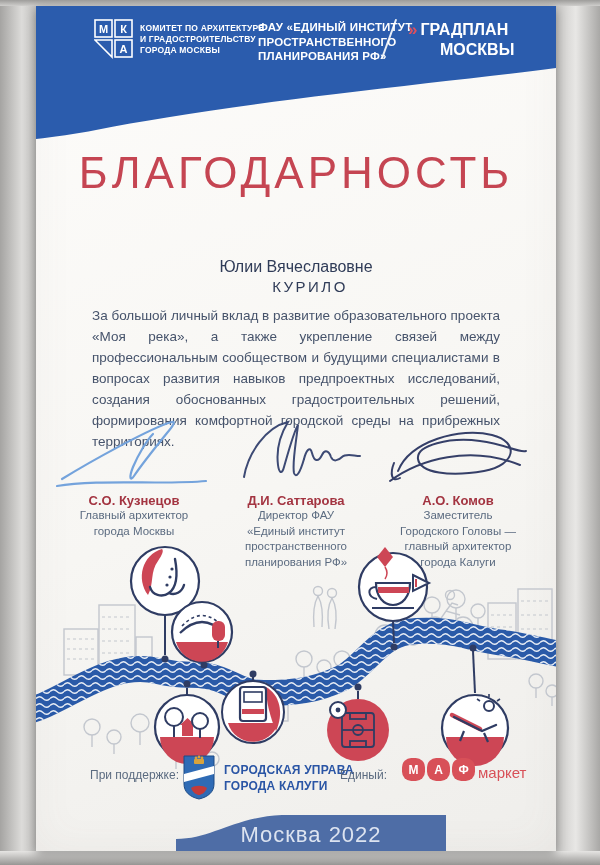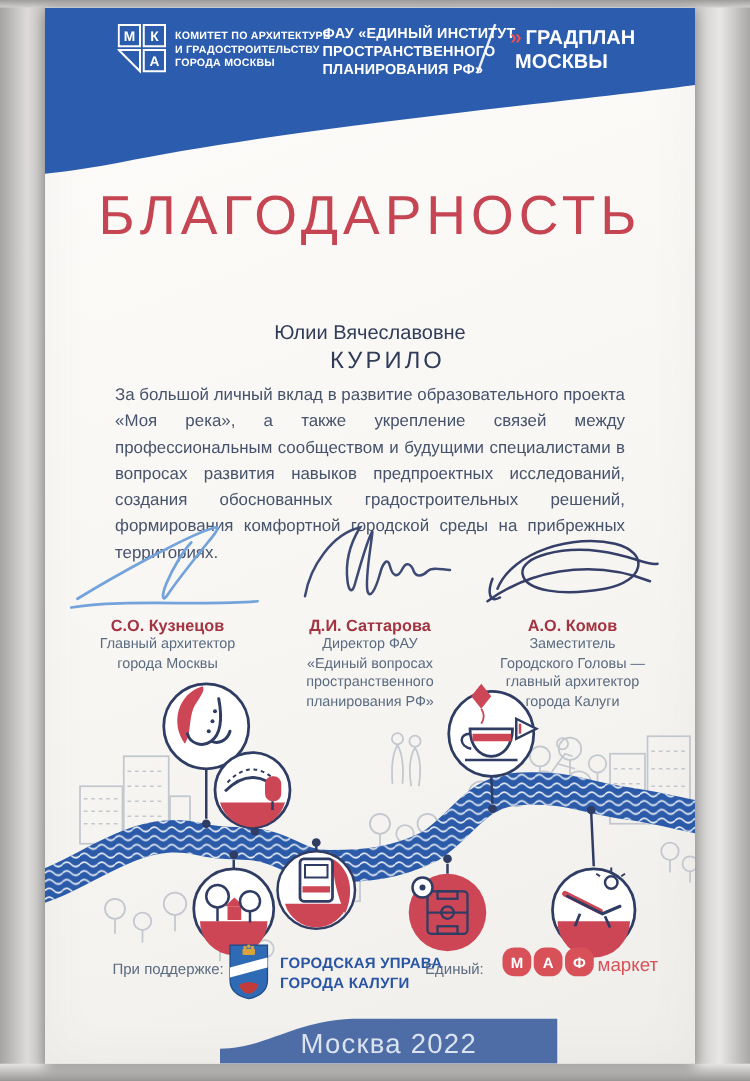--- a/index.html
+++ b/index.html
@@ -23,36 +23,36 @@
 
   
   .hdr-svg{position:absolute;top:0;left:0;}
   .hdr-item{position:absolute;color:#fff;}
   .mka-wrap{top:13px;left:58px;}
   .committee{top:17px;left:104px;font-size:8.5px;font-weight:700;line-height:1.32;letter-spacing:.2px;}
   .institute{top:14px;left:222px;font-size:11.5px;font-weight:700;line-height:1.28;letter-spacing:.2px;}
   .hdr-slash{top:12px;left:352px;width:2px;height:42px;background:rgba(255,255,255,.9);transform:rotate(20deg);}
   .gradplan{top:14px;left:372px;font-size:16px;font-weight:700;line-height:1.2;}
   .gradplan .chev{color:#e2505c;margin-right:3px;font-size:17px;}
-  .gradplan .l2{margin-left:4px;}
+  .gradplan .l2{margin-left:32px;}
 
   .title{
     position:absolute;top:142px;left:0;right:0;text-align:center;
     font-size:44px;letter-spacing:4px;color:#c54552;font-weight:400;
   }
 
   .dedication{
     position:absolute;top:205px;left:56px;width:408px;
     font-size:13.5px;line-height:1.5;color:#46536b;text-align:justify;
   }
   .dedication b{color:#2e3a55;}
 
   .recipient{position:absolute;top:252px;left:0;right:0;text-align:center;color:#303c58;}
   .recipient .r1{font-size:16px;}
-  .recipient .r2{font-size:19px;letter-spacing:2.5px;margin-top:2px;padding-left:28px;}
+  .recipient .r2{font-size:15px;letter-spacing:2.5px;margin-top:2px;padding-left:28px;}
 
   .bodytxt{
     position:absolute;top:300px;left:56px;width:408px;
     font-size:13.5px;line-height:1.55;color:#46536b;text-align:justify;
   }
 
   .sigs{position:absolute;top:409px;left:0;width:520px;display:flex;justify-content:space-between;padding:0 18px;box-sizing:border-box;}
   .sig-col{width:160px;text-align:center;}
   .sig-col svg{display:block;margin:0 auto;}
   .sig-name{font-size:13px;font-weight:700;color:#a33441;margin-top:2px;}
@@ -148,21 +148,21 @@
     <div class="sig-col">
       <svg width="160" height="76" viewBox="0 0 160 76">
         <g fill="none" stroke="#3d4a74" stroke-width="2" stroke-linecap="round">
           <path d="M28,62 C32,38 50,12 72,7 C64,20 60,34 62,50 C63,58 66,60 68,52 C72,38 78,16 82,10 C80,28 76,48 78,58 C80,64 84,58 88,44"></path>
           <path d="M88,44 C90,36 94,30 96,38 C98,46 102,48 106,40 C109,34 113,36 115,42 C117,47 122,46 126,42 C130,38 138,41 144,41"></path>
         </g>
       </svg>
       <div class="sig-name">Д.И. Саттарова</div>
       <div class="sig-role">
         <div>Директор ФАУ</div>
-        <div>«Единый вопросах</div>
+        <div>«Единый институт</div>
         <div>пространственного</div>
         <div>планирования РФ»</div>
       </div>
     </div>
 
     <div class="sig-col">
       <svg width="160" height="76" viewBox="0 0 160 76">
         <g fill="none" stroke="#353f68" stroke-width="2" stroke-linecap="round">
           <path d="M20,56 C32,26 82,12 114,20 C142,27 138,50 106,56 C72,62 42,58 40,44 C38,30 72,22 102,26 C127,29 140,38 148,36"></path>
           <path d="M12,66 C42,44 92,30 142,50"></path>

